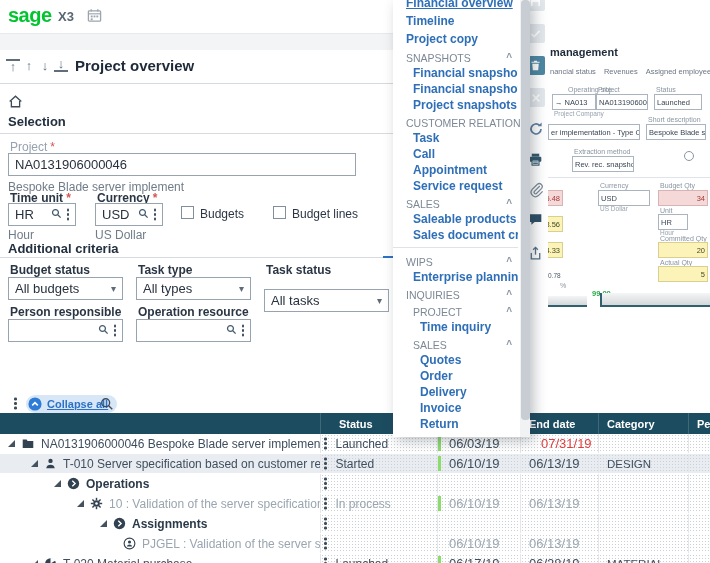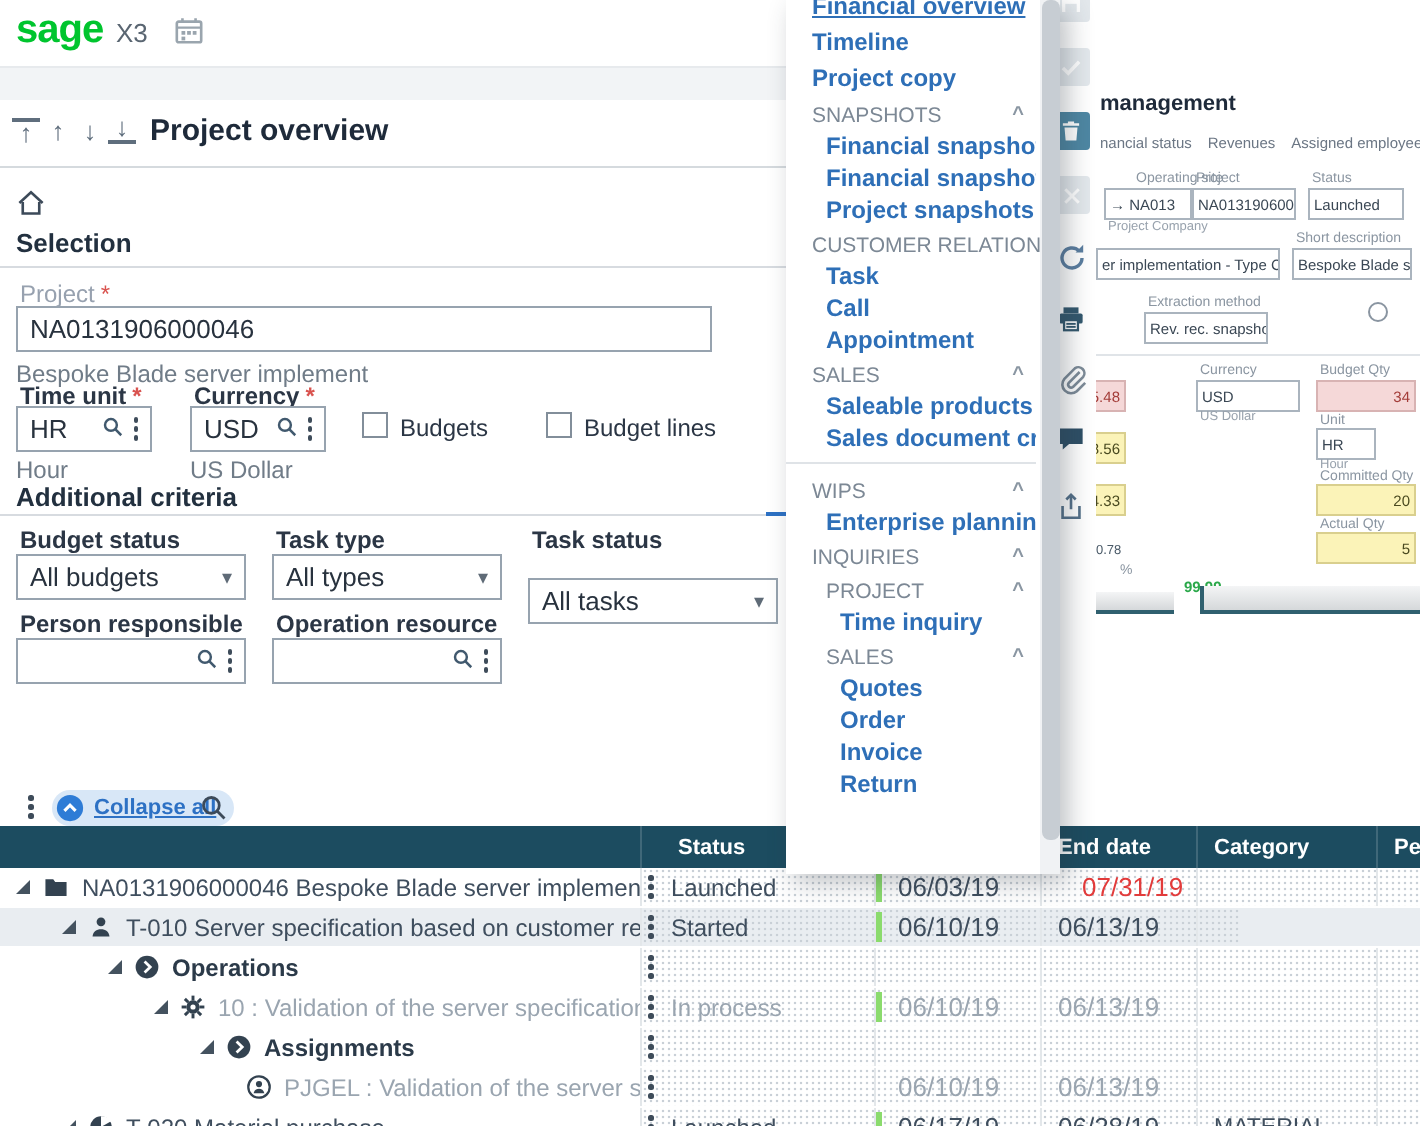--- a/index.html
+++ b/index.html
@@ -3,21 +3,21 @@
 <meta charset="utf-8">
 <style>
   html,body{margin:0;padding:0;background:#fff;}
   .stage{position:relative;width:710px;height:563px;overflow:hidden;background:#fff;
          font-family:"Liberation Sans",sans-serif;color:#3f4e5e;}
   .abs{position:absolute;}
 
   
   .topbar{position:absolute;left:0;top:0;width:710px;height:33px;background:#fff;border-bottom:1px solid #e7eaed;}
   .brand{position:absolute;left:8px;top:4px;font-size:20px;font-weight:bold;color:#00c52e;letter-spacing:-0.5px;}
-  .product{position:absolute;left:58px;top:9px;font-size:13px;font-weight:normal;color:#5a6672;}
+  .product{position:absolute;left:58px;top:9px;font-size:13px;font-weight:bold;color:#5a6672;}
   .cal{position:absolute;left:87px;top:8px;line-height:0;}
   .grayband{position:absolute;left:0;top:34px;width:710px;height:16px;background:#f2f4f6;}
 
   
   .titlerow{position:absolute;left:0;top:50px;width:710px;height:33px;background:#fff;border-bottom:1px solid #d5dade;}
   .arr{position:absolute;top:8px;width:14px;text-align:center;font-size:13px;color:#5f6e7d;line-height:15px;}
   .arr.bartop{border-top:2px solid #5f6e7d;top:9px;line-height:12px;}
   .arr.barbot{border-bottom:2px solid #5f6e7d;line-height:12px;}
   .pagetitle{position:absolute;left:75px;top:7px;margin:0;font-size:15px;font-weight:600;color:#1e2a3a;}
   .home{position:absolute;left:8px;top:94px;line-height:0;}
@@ -295,20 +295,21 @@
           <span class="vdots"></span>
           <span style="margin-left: 9px; font-size: 12px;">Started</span>
         </div>
         <div class="cell dotbg" style="width: 83px; padding-left: 11px; position: relative;">
           <span class="gbar"></span>
           <span class="dtxt">06/10/19</span>
         </div>
         <div class="cell dotbg" style="width: 78px; padding-left: 8px;">
           <span class="dtxt">06/13/19</span>
         </div>
+        <div class="cell dotbg" style="width: 90px; padding-left: 8px; font-size: 11.5px;">DESIGN</div>
         <div class="cell dotbg" style="width: 22px;"></div>
       </div>
       <div class="grow">
         <div class="cell" style="width: 320px; padding-left: 54px;">
           <span class="tri"></span>
           <span class="ticon"><svg width="13" height="13" viewBox="0 0 16 16">
               <circle cx="8" cy="8" r="7" fill="#334250"></circle>
               <path d="M6.5 4.6L10 8l-3.5 3.4" stroke="#fff" stroke-width="1.7" fill="none"></path>
             </svg></span>
           <span class="tlabel b">Operations</span>
@@ -551,20 +552,21 @@
         <div class="mi-sub"><span>Financial snapshots</span></div>
         <div class="mi-sub"><span>Financial snapshot co...</span></div>
         <div class="mi-sub"><span>Project snapshots</span></div>
         <div class="mi-section">
           <span>CUSTOMER RELATION</span>
           <span class="chev">^</span>
         </div>
         <div class="mi-sub"><span>Task</span></div>
         <div class="mi-sub"><span>Call</span></div>
         <div class="mi-sub"><span>Appointment</span></div>
+        <div class="mi-sub"><span>Service request</span></div>
         <div class="mi-section">
           <span>SALES</span>
           <span class="chev">^</span>
         </div>
         <div class="mi-sub"><span>Saleable products</span></div>
         <div class="mi-sub"><span>Sales document creation</span></div>
         <div class="mi-divider"></div>
         <div class="mi-section">
           <span>WIPS</span>
           <span class="chev">^</span>
@@ -578,20 +580,21 @@
           <span>PROJECT</span>
           <span class="chev">^</span>
         </div>
         <div class="mi-sub mi-subsub"><span>Time inquiry</span></div>
         <div class="mi-section mi-subsection">
           <span>SALES</span>
           <span class="chev">^</span>
         </div>
         <div class="mi-sub mi-subsub"><span>Quotes</span></div>
         <div class="mi-sub mi-subsub"><span>Order</span></div>
+        <div class="mi-sub mi-subsub"><span>Delivery</span></div>
         <div class="mi-sub mi-subsub"><span>Invoice</span></div>
         <div class="mi-sub mi-subsub"><span>Return</span></div>
       </div>
     <div class="menu-track"></div>
     <div class="menu-thumb"></div>
   </div>
 
 </div>
 
 </body></html>

